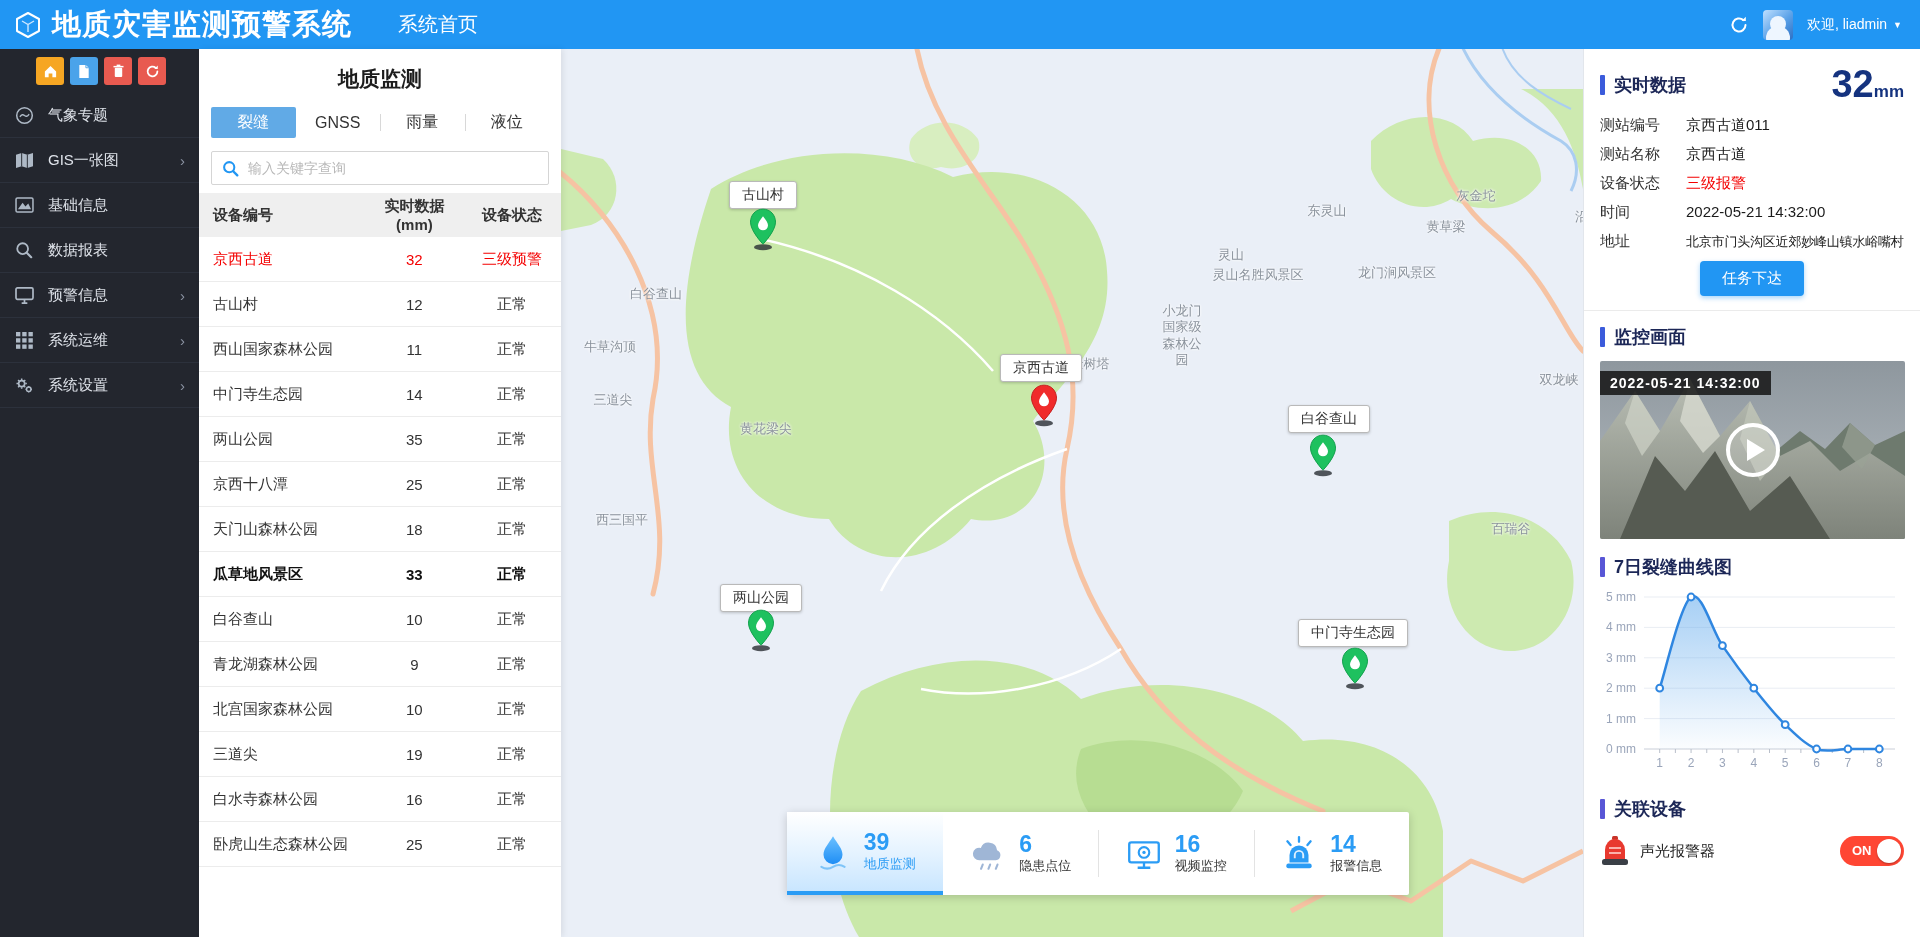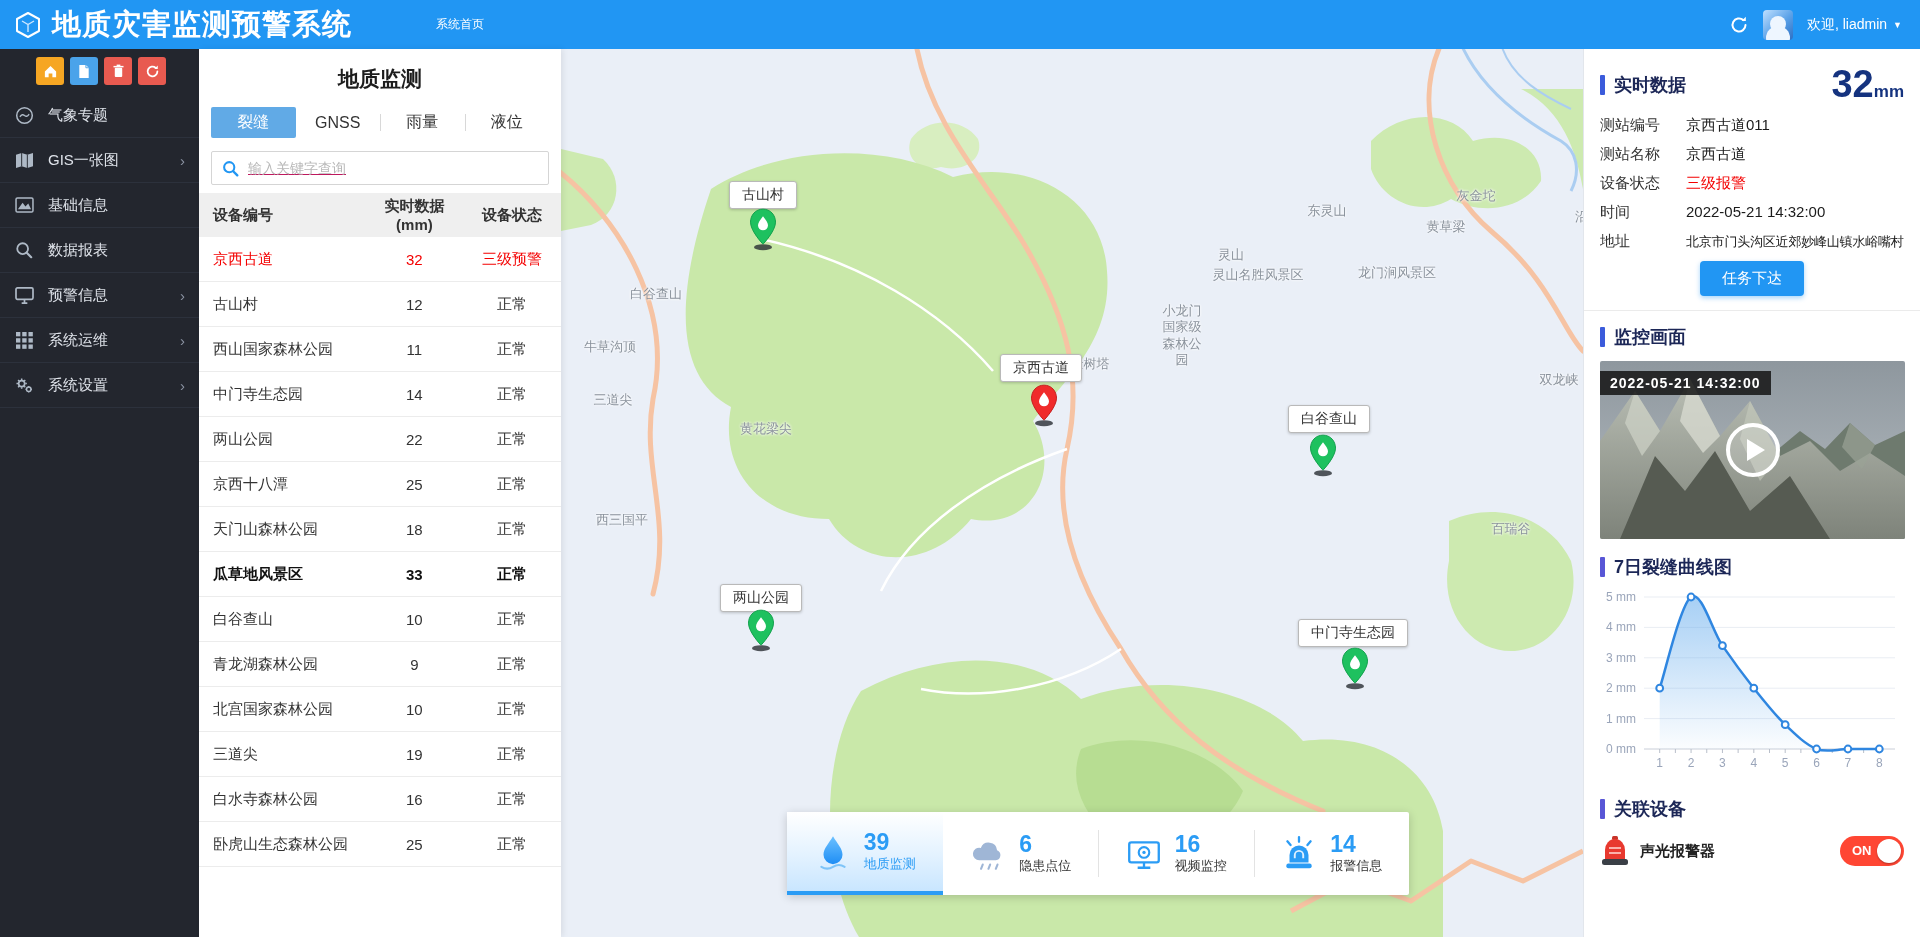--- a/index.html
+++ b/index.html
@@ -4,21 +4,21 @@
 <style>
   * { margin:0; padding:0; box-sizing:border-box; }
   html,body { width:1920px; height:937px; overflow:hidden;
     font-family:"Liberation Sans","DejaVu Sans",sans-serif; background:#eaeff7; }
   .app { width:1920px; height:937px; display:flex; flex-direction:column; }
 
   
   .hdr { height:49px; background:#2196f3; display:flex; align-items:center; color:#fff; flex:0 0 49px; }
   .hdr-logo { display:flex; align-items:center; gap:10px; padding:0 14px; }
   .hdr-title { font-size:29px; font-weight:bold; letter-spacing:1px; }
-  .hdr-nav { margin-left:70px; font-size:12px; cursor:pointer; }
+  .hdr-nav { margin-left:32px; font-size:20px; cursor:pointer; }
   .hdr-right { margin-left:auto; display:flex; align-items:center; gap:14px; padding-right:18px; }
   .avatar { width:30px; height:30px; border-radius:4px; background:linear-gradient(135deg,#bfe0ff 0%,#5aa1e8 55%,#2c6fc4 100%); position:relative; overflow:hidden; cursor:pointer;}
   .avatar:after { content:""; position:absolute; left:7px; top:6px; width:16px; height:16px; border-radius:50%; background:#eef6ff; box-shadow:0 14px 0 4px #eef6ff; }
   .hdr-welcome { font-size:14px; display:flex; align-items:center; gap:6px; cursor:pointer;text-align:right; }
   .caret { font-size:9px; }
 
   .main { flex:1; display:flex; min-height:0; }
 
   
   .sidebar { width:199px; background:#23262e; flex:0 0 199px; display:flex; flex-direction:column; }
@@ -35,21 +35,21 @@
 
   
   .panel { width:362px; flex:0 0 362px; background:#fff; box-shadow:2px 0 6px rgba(0,0,0,.08); z-index:5; }
   .p-title { text-align:center; font-size:21px; font-weight:bold; color:#1d1d1d; padding:16px 0 12px; }
   .tabs { display:flex; align-items:center; margin:2px 12px 0; }
   .tab { flex:1; text-align:center; font-size:16px; color:#333; padding:5px 0; cursor:pointer; border-radius:2px; position:relative;}
   .tab.active { background:#61aae6; color:#fff; }
   .tab + .tab:before { content:""; position:absolute; left:0; top:7px; bottom:7px; width:1px; background:#d8d8d8; }
   .tab.active + .tab:before { display:none; }
   .searchbox { margin:13px 12px 8px; height:34px; border:1px solid #d5d5d5; border-radius:2px; display:flex; align-items:center; padding:0 10px; gap:9px; }
-  .searchbox input { border:none; outline:none; font-size:14px; color:#be185d; flex:1; font-family:inherit;text-decoration:underline; }
+  .searchbox input { border:none; outline:none; font-size:14px; color:#3b82f6; flex:1; font-family:inherit; }
   .searchbox input::placeholder { color:#b8b8b8; }
   .thead { display:flex; background:#efefef; height:44px; align-items:center; font-weight:bold; font-size:15px; color:#333; margin-top:6px; }
   .thead div, .t-row > div { padding:0 4px; }
   .col-name { width:46%; padding-left:14px !important; }
   .col-val { width:27%; text-align:center; }
   .col-status { width:27%; text-align:center; }
   .t-row { display:flex; height:45px; align-items:center; font-size:15px; color:#333; border-bottom:1px solid #ececec; cursor:pointer; }
   .t-row .c-name { width:46%; padding-left:14px; }
   .t-row .c-val { width:27%; text-align:center; }
   .t-row .c-status { width:27%; text-align:center; }
@@ -93,21 +93,21 @@
   .frow .fv.red { color:#f40000; }
   .frow .fv.small { font-size:13px; letter-spacing:-0.2px; }
   .btn-row { text-align:center; margin:10px 0 14px; }
   .task-btn { background:#2196f3; color:#fff; border:none; font-size:15px; padding:8px 22px; border-radius:4px; cursor:pointer; font-family:inherit; box-shadow:0 2px 5px rgba(33,150,243,.4); }
   .rp-divider { height:1px; background:#ebebeb; margin:0 -16px; }
   .video { margin-top:12px; width:305px; height:178px; position:relative; border-radius:2px; overflow:hidden; cursor:pointer; }
   .vstamp { position:absolute; left:0; top:10px; background:rgba(20,20,20,.85); color:#fff; font-size:14px; font-weight:bold; padding:4px 10px; letter-spacing:1px; }
   .play { position:absolute; left:50%; top:50%; transform:translate(-50%,-50%); }
   .chart-wrap { margin-top:4px; }
   .device-row { display:flex; align-items:center; gap:10px; margin-top:14px; }
-  .device-name { font-size:15px; color:#222;font-weight:bold; }
+  .device-name { font-size:15px; color:#222; }
   .toggle { margin-left:auto; width:64px; height:30px; border-radius:15px; background:#ff4633; position:relative; cursor:pointer; }
   .toggle .on { position:absolute; left:12px; top:7px; color:#fff; font-size:13px; font-weight:bold; }
   .toggle .knob { position:absolute; right:3px; top:3px; width:24px; height:24px; border-radius:50%; background:#fff; box-shadow:0 1px 2px rgba(0,0,0,.3); }
 </style>
 </head>
 <body>
 
 <div class="app">
 
   <header class="hdr">
@@ -283,21 +283,21 @@
             <div class="c-val">11</div>
             <div class="c-status">正常</div>
           </div>
           <div class="t-row">
             <div class="c-name">中门寺生态园</div>
             <div class="c-val">14</div>
             <div class="c-status">正常</div>
           </div>
           <div class="t-row">
             <div class="c-name">两山公园</div>
-            <div class="c-val">22</div>
+            <div class="c-val">35</div>
             <div class="c-status">正常</div>
           </div>
           <div class="t-row">
             <div class="c-name">京西十八潭</div>
             <div class="c-val">25</div>
             <div class="c-status">正常</div>
           </div>
           <div class="t-row">
             <div class="c-name">天门山森林公园</div>
             <div class="c-val">18</div>

